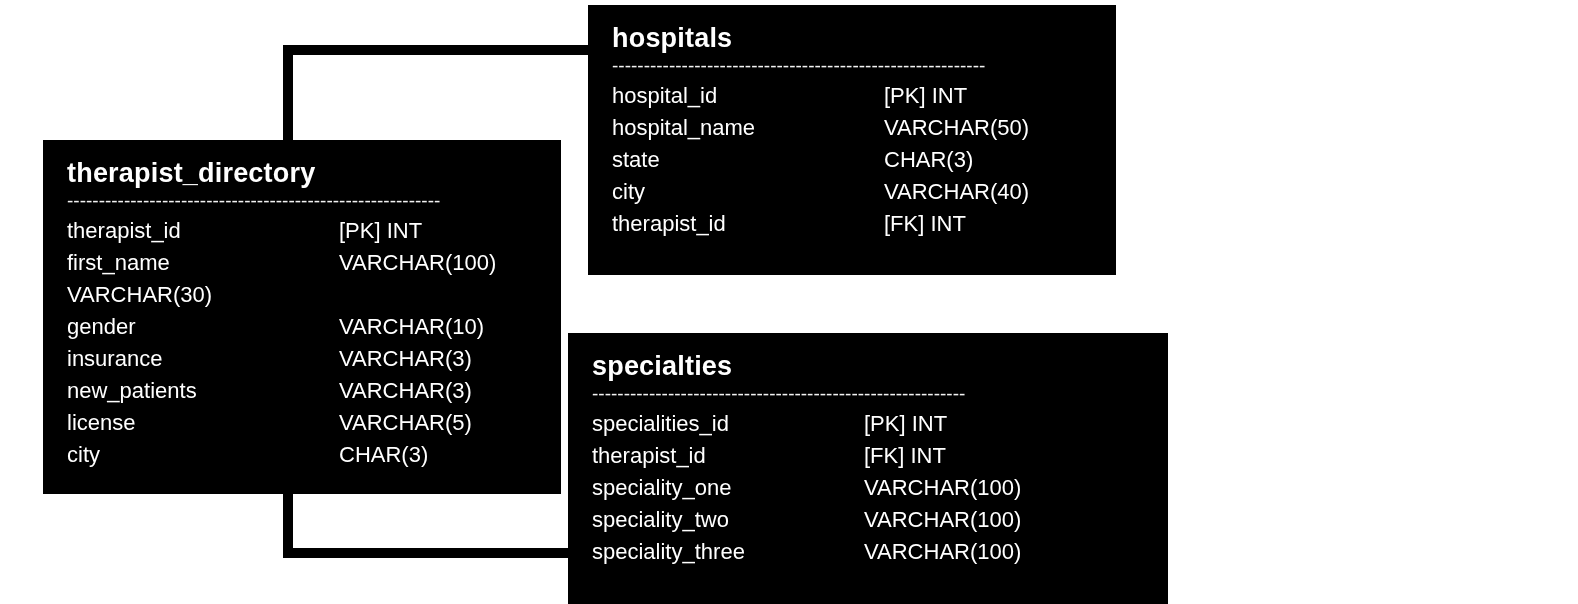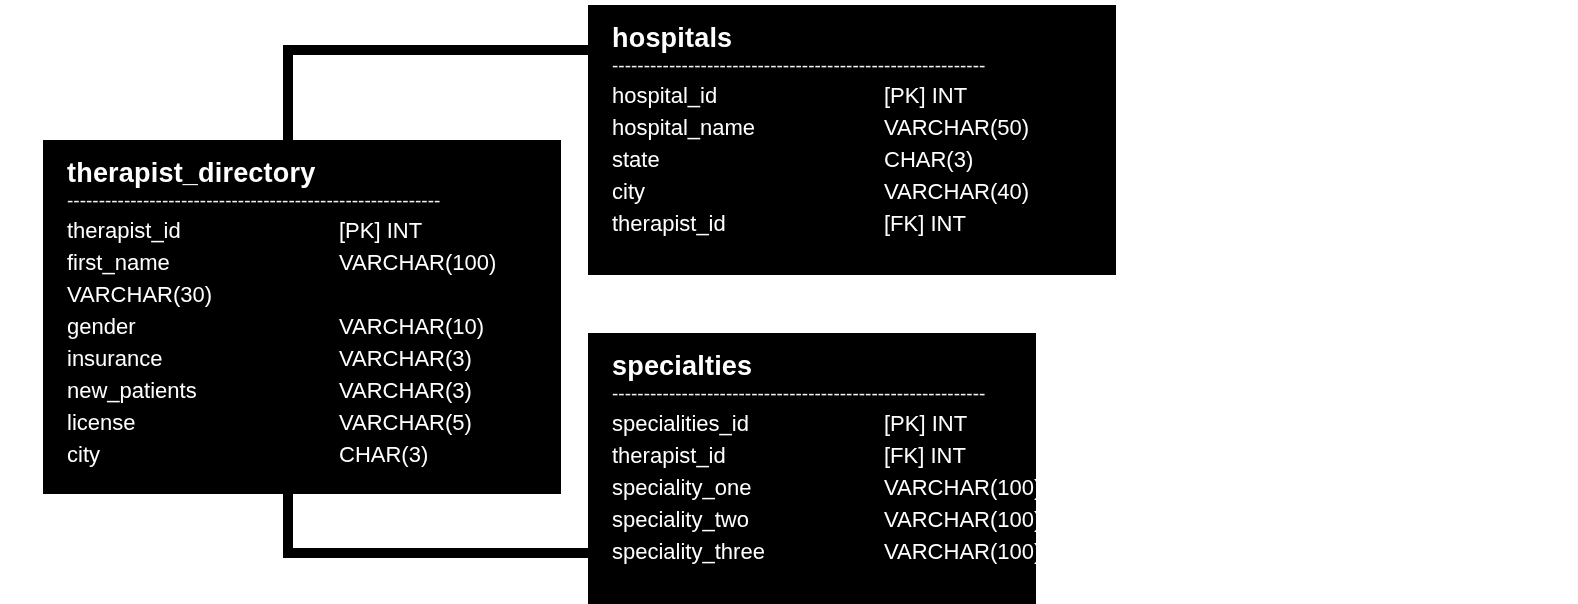--- a/index.html
+++ b/index.html
@@ -72,23 +72,23 @@
     height: 354px;
     margin-left: 21px;
   }
   #entity-hospitals {
     left: 588px;
     top: 5px;
     width: 528px;
     height: 270px;
   }
   #entity-specialties {
-    left: 588px;
+    left: 568px;
     top: 333px;
-    width: 448px;
+    width: 600px;
     height: 271px;
   }
   #entity-hospitals .field-name,
   #entity-specialties .field-name {
     width: 272px;
     flex: none;
   }
   #entity-therapist_directory .field-name {
     width: 272px;
     flex: none;

